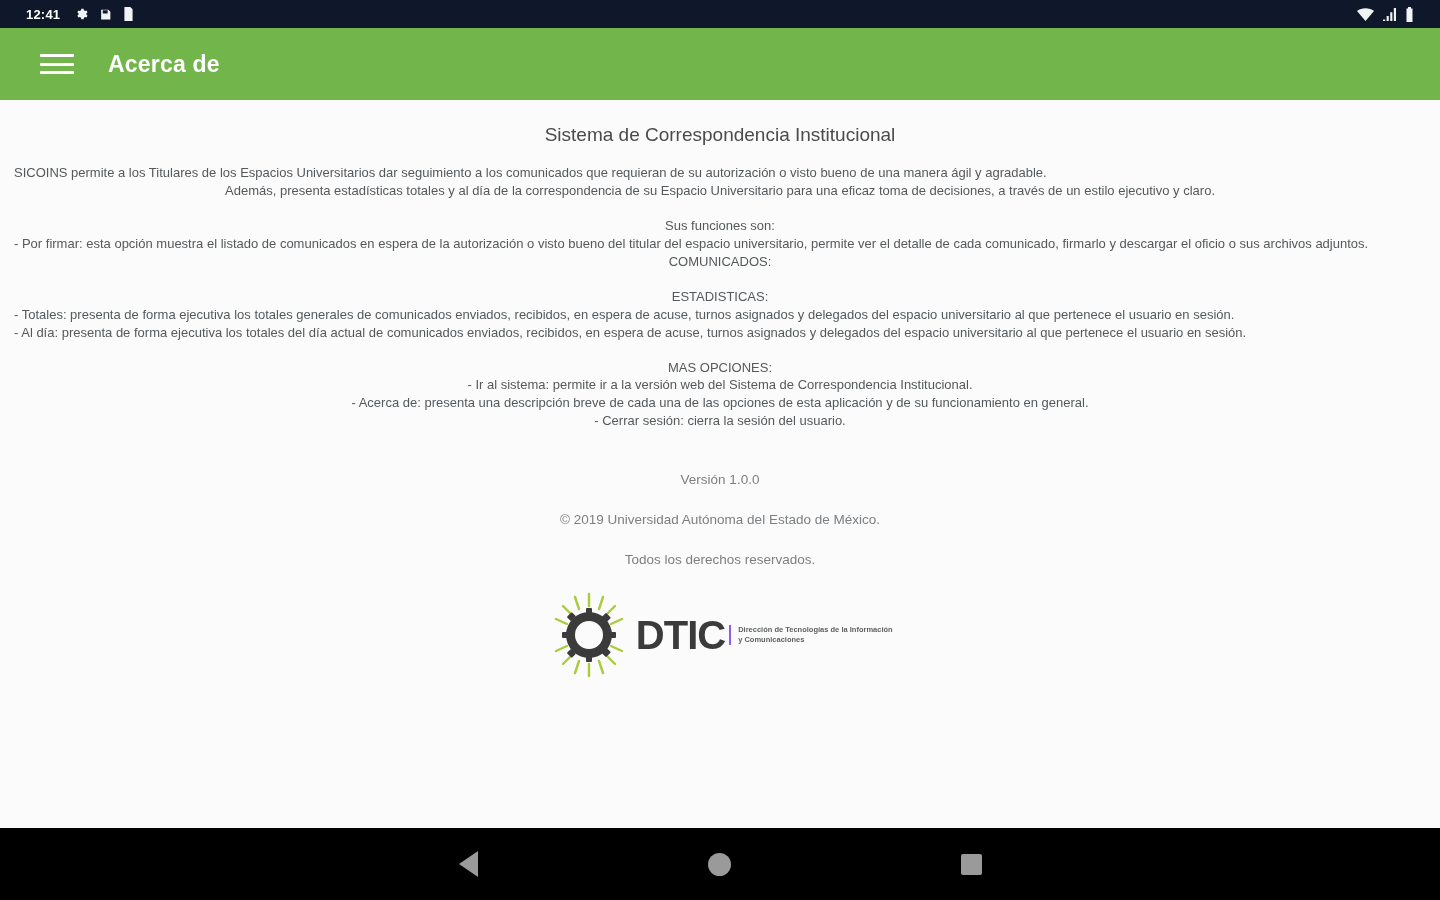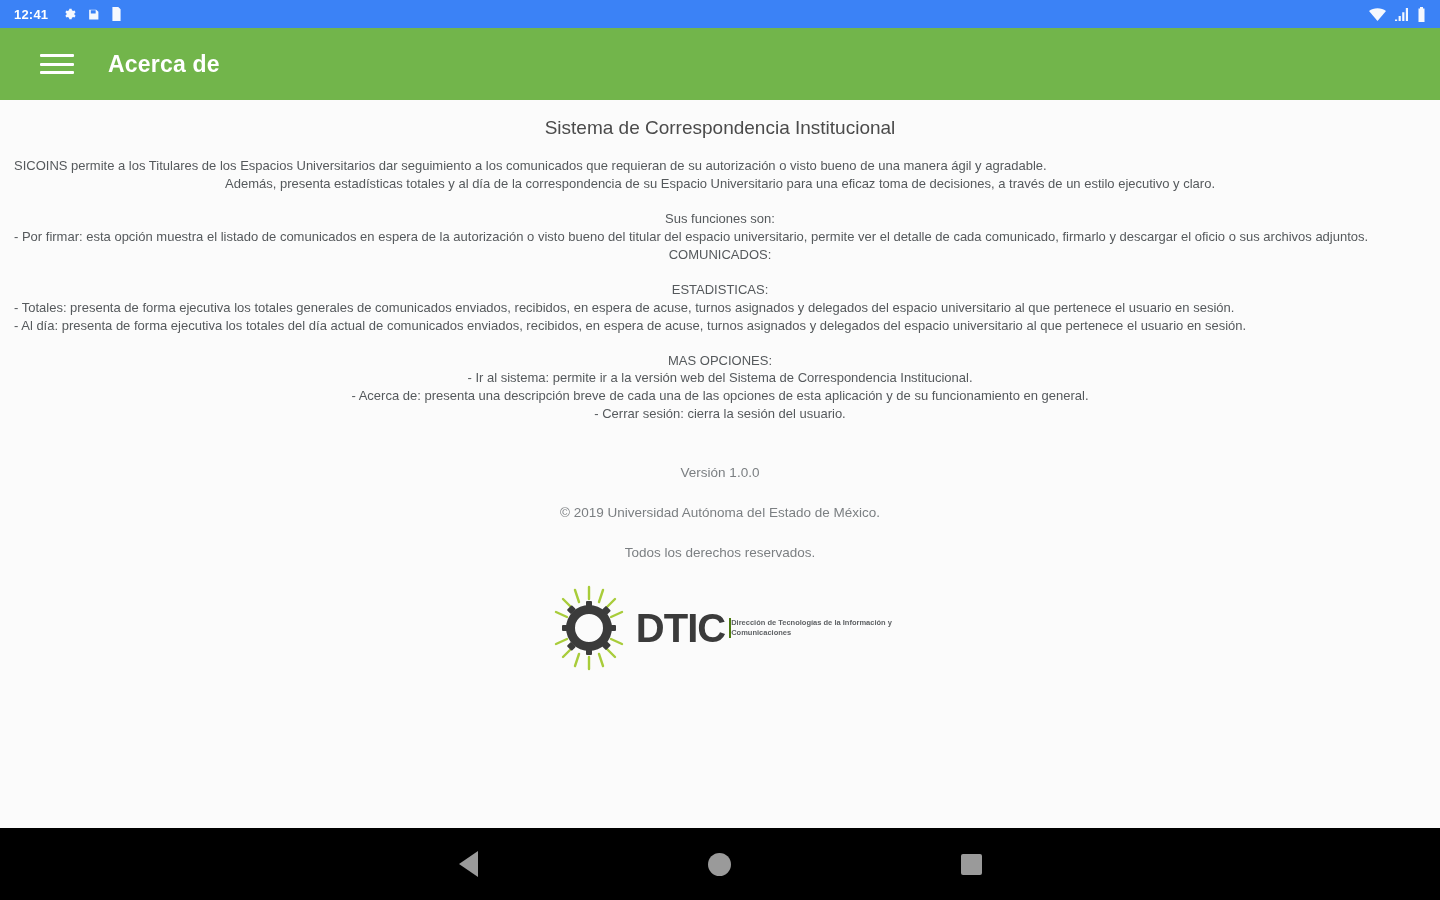--- a/index.html
+++ b/index.html
@@ -11,24 +11,24 @@
   }
   .device {
     width: 1440px; height: 900px;
     display: flex; flex-direction: column;
     background: #fafafa;
   }
 
   
   .statusbar {
     height: 28px;
-    background: #3b82f6;
+    background: #0f172a;
     color: #ffffff;
     display: flex; align-items: center;
-    padding: 0 14px;
+    padding: 0 26px;
     font-size: 13px;
     font-weight: bold;
     flex: 0 0 28px;
   }
   .statusbar .clock { letter-spacing: 0.2px; margin-right: 14px; }
   .status-icons-left { display: flex; align-items: center; gap: 11px; }
   .status-icons-right { display: flex; align-items: center; gap: 8px; margin-left: auto; }
   .sicon { display: inline-block; opacity: .95; }
   .sicon svg { display: block; }
 
@@ -59,21 +59,21 @@
   .content {
     flex: 1 1 auto;
     background: #fbfbfb;
     overflow: hidden;
     padding: 0 14px;
   }
   .doc-title {
     text-align: center;
     font-size: 19px;
     color: #4b4b4b;
-    margin-top: 17px;
+    margin-top: 24px;
     margin-bottom: 18px;
   }
   .para {
     font-size: 13px;
     line-height: 1.38;
     color: #55595c;
     text-align: justify;
     margin-bottom: 0;
   }
   .para.j { text-align: justify; }
@@ -89,21 +89,22 @@
   }
   .logo {
     display: flex; align-items: center; gap: 4px;
   }
   .logo-sun { width: 86px; height: 86px; }
   .logo-word {
     font-size: 40px; font-weight: bold; color: #3b3b3b;
     letter-spacing: -1px; line-height: 1;
   }
   .logo-tag {
-    border-left: 2px solid #4d7c0f;
+    border-left: 2px solid #8b5cf6;
+    padding-left: 7px;
     font-size: 7.5px;
     color: #5e6164;
     line-height: 1.35;
     max-width: 165px;
     font-weight: bold;
   }
 
   
   .navbar {
     height: 72px;

